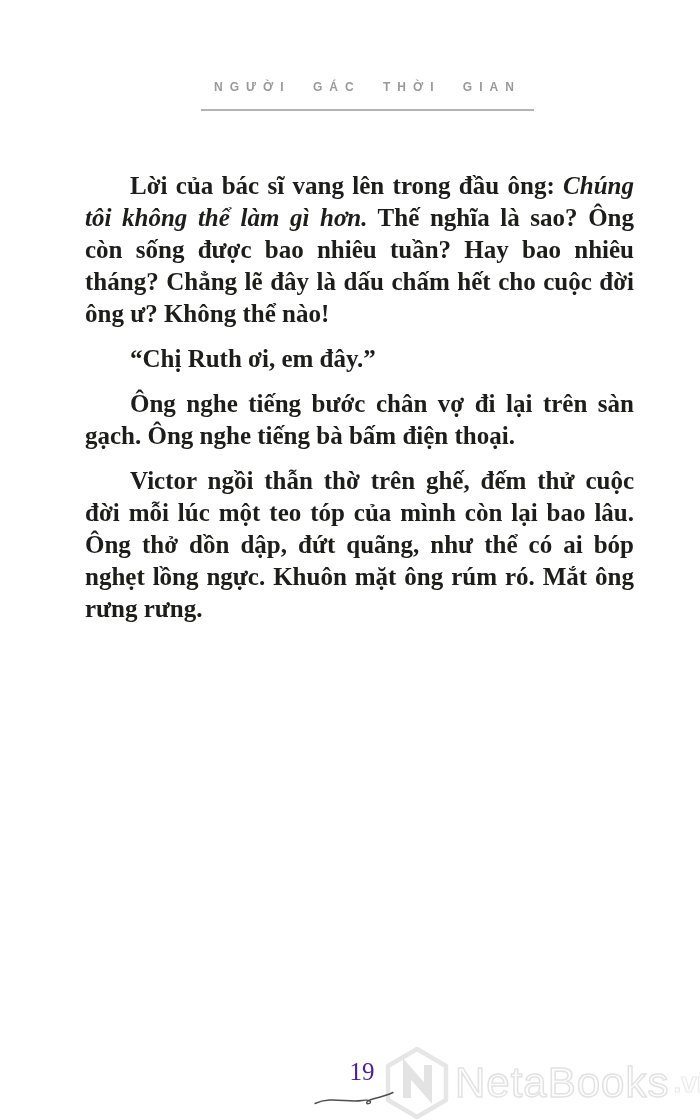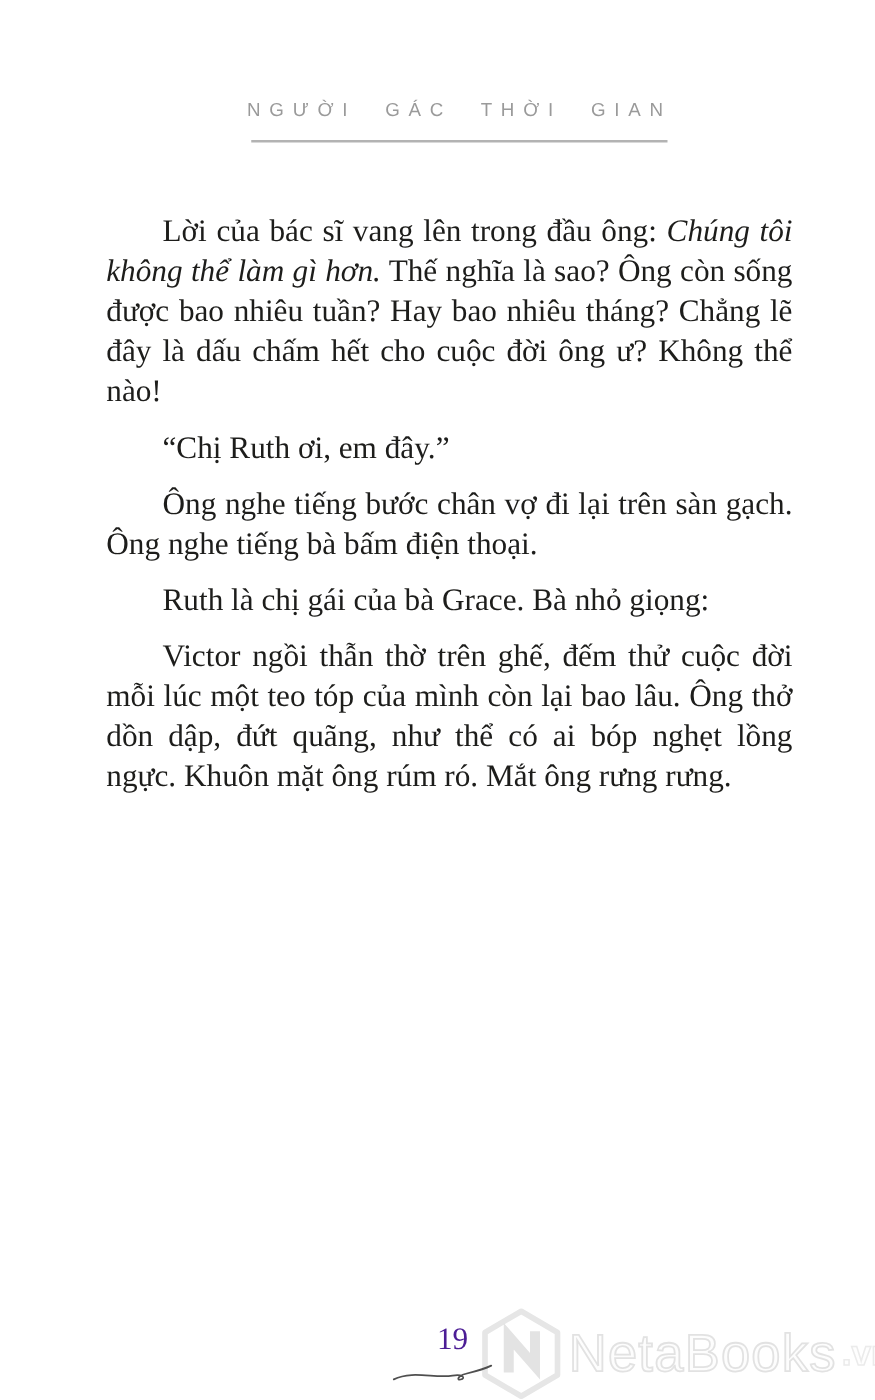--- a/index.html
+++ b/index.html
@@ -19,22 +19,22 @@
   
   .page-header {
     position: absolute;
     top: 80px;
     left: 85px;
     width: 565px;
     text-align: center;
   }
   .running-title {
     font-family: "Liberation Sans", "DejaVu Sans", sans-serif;
-    font-size: 15px;
-    font-weight: 400;
+    font-size: 12px;
+    font-weight: 700;
     color: #9a9a9a;
     letter-spacing: 7px;
     word-spacing: 12px;
     white-space: nowrap;
   }
   .header-rule {
     width: 333px;
     height: 2px;
     background: #b3b3b3;
     margin: 15px auto 0 auto;
@@ -48,20 +48,21 @@
     width: 565px;
     font-size: 25px;
     line-height: 32px;
     color: #1d1d1b;
     text-align: justify;
     z-index: 2;
   }
   .body-text p.para {
     margin: 0 16px 13px 0;
     text-indent: 45px;
+    font-weight: bold;
   }
   .body-text em {
     font-style: italic;
   }
 
   
   .watermark {
     position: absolute;
     top: 1046px;
     left: 383px;
@@ -117,21 +118,20 @@
 
   <header class="page-header">
     <div class="running-title">NGƯỜI GÁC THỜI GIAN</div>
     <div class="header-rule"></div>
   </header>
 
   <main class="body-text">
       <p class="para"><span>Lời của bác sĩ vang lên trong đầu ông: </span><em>Chúng tôi không thể làm gì hơn.</em><span> Thế nghĩa là sao? Ông còn sống được bao nhiêu tuần? Hay bao nhiêu tháng? Chẳng lẽ đây là dấu chấm hết cho cuộc đời ông ư? Không thể nào!</span></p>
       <p class="para"><span>“Chị Ruth ơi, em đây.”</span></p>
       <p class="para"><span>Ông nghe tiếng bước chân vợ đi lại trên sàn gạch. Ông nghe tiếng bà bấm điện thoại.</span></p>
-      <p class="para"><span>Ruth là chị gái của bà Grace. Bà nhỏ giọng:</span></p>
       <p class="para"><span>Victor ngồi thẫn thờ trên ghế, đếm thử cuộc đời mỗi lúc một teo tóp của mình còn lại bao lâu. Ông thở dồn dập, đứt quãng, như thể có ai bóp nghẹt lồng ngực. Khuôn mặt ông rúm ró. Mắt ông rưng rưng.</span></p>
     </main>
 
   <div class="watermark">
     <svg class="wm-logo" width="68" height="74" viewBox="0 0 68 74" aria-hidden="true">
       <polygon points="34,3 63,20 63,54 34,71 5,54 5,20" fill="none" stroke="#e6e6e6" stroke-width="4.5" stroke-linejoin="round"></polygon>
       <polyline points="24,52 24,23 45,47 45,19" fill="none" stroke="#e3e3e3" stroke-width="8" stroke-linejoin="miter"></polyline>
     </svg>
     <span class="wm-brand">NetaBooks</span>
     <span class="wm-suffix">.vn</span>

